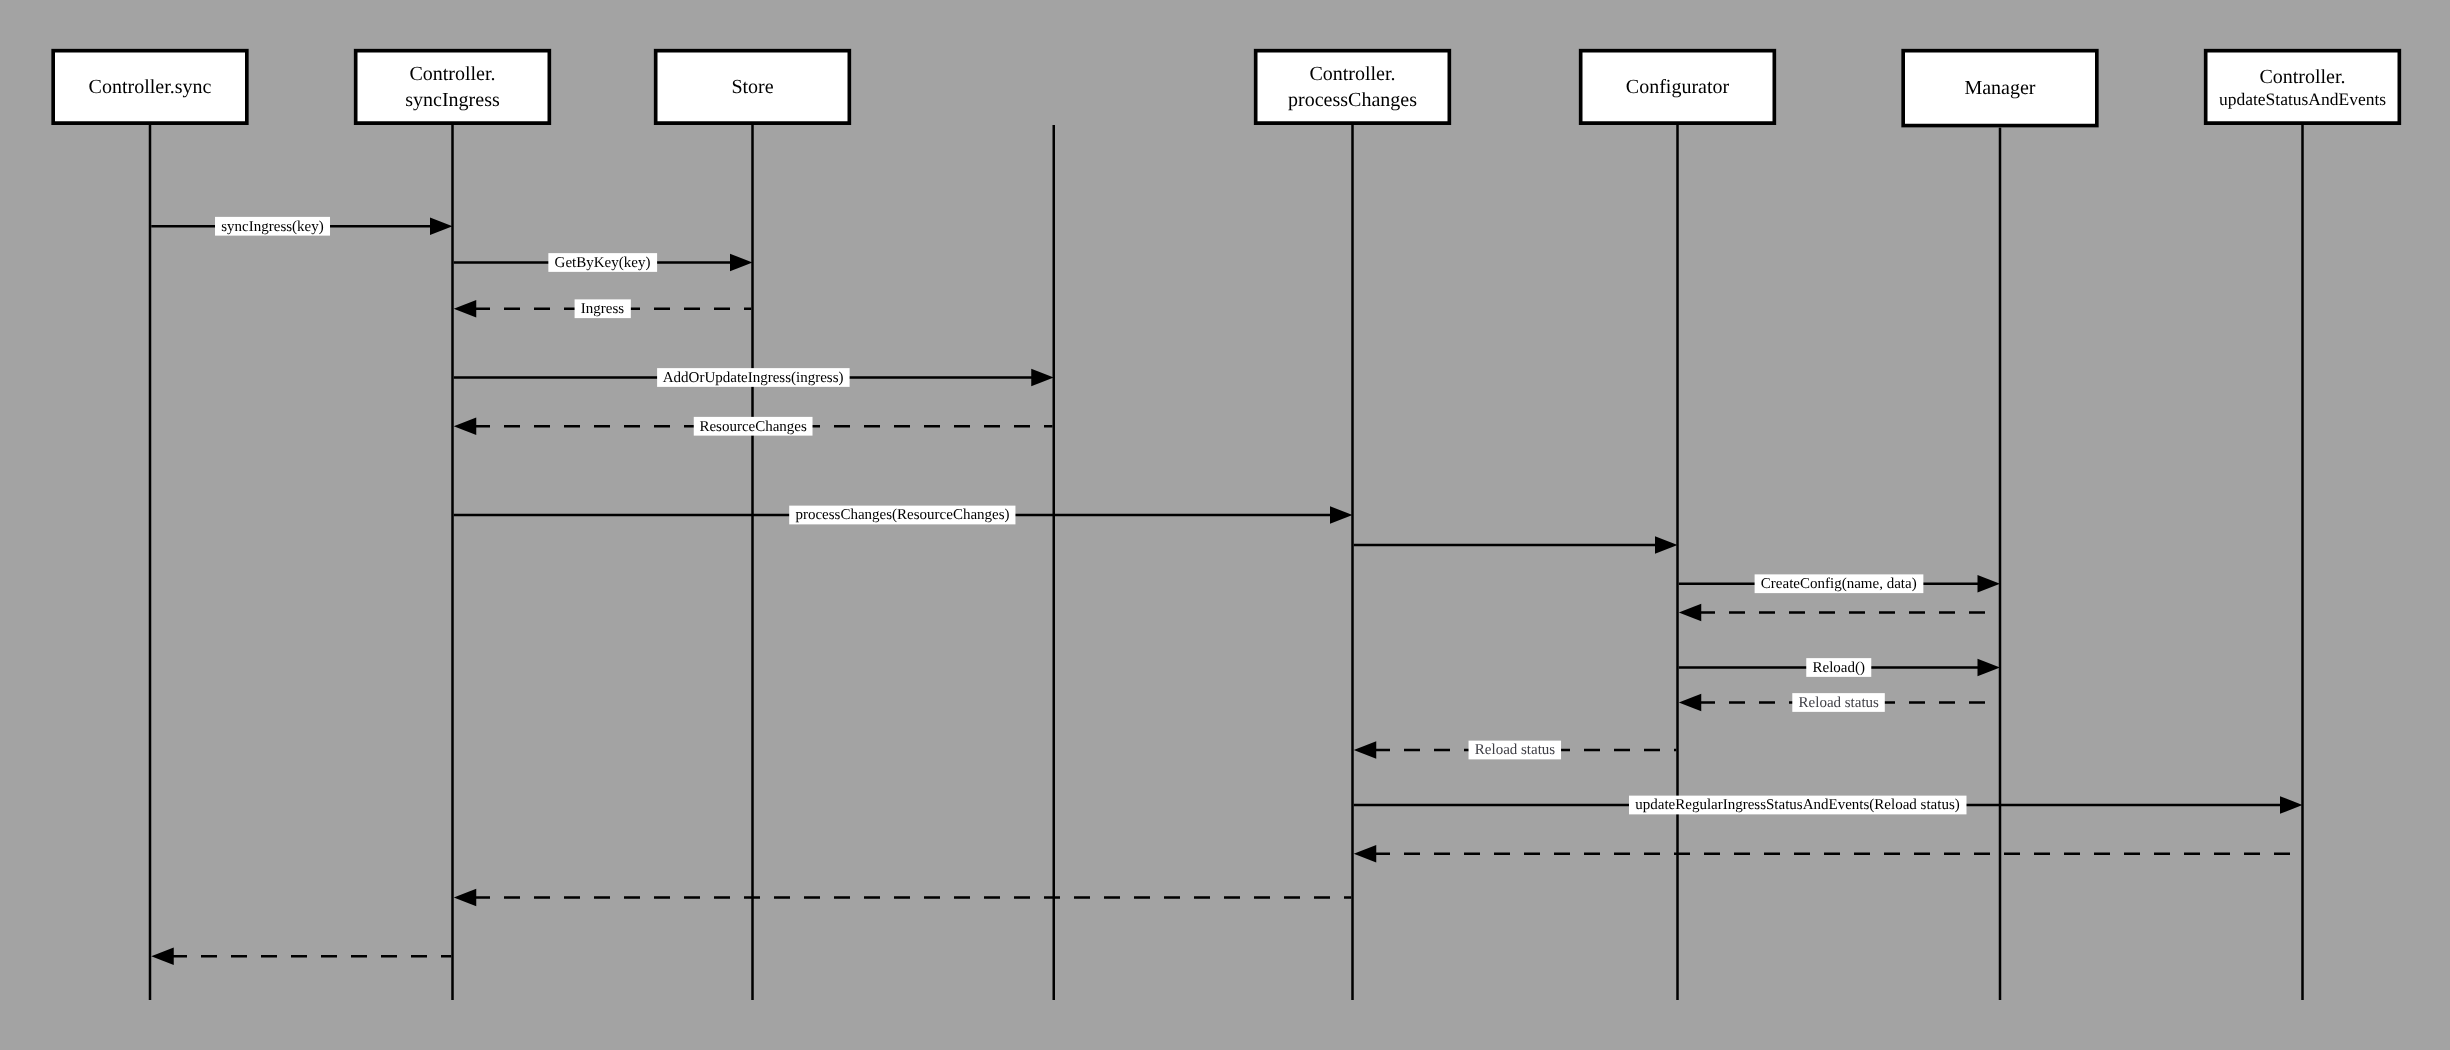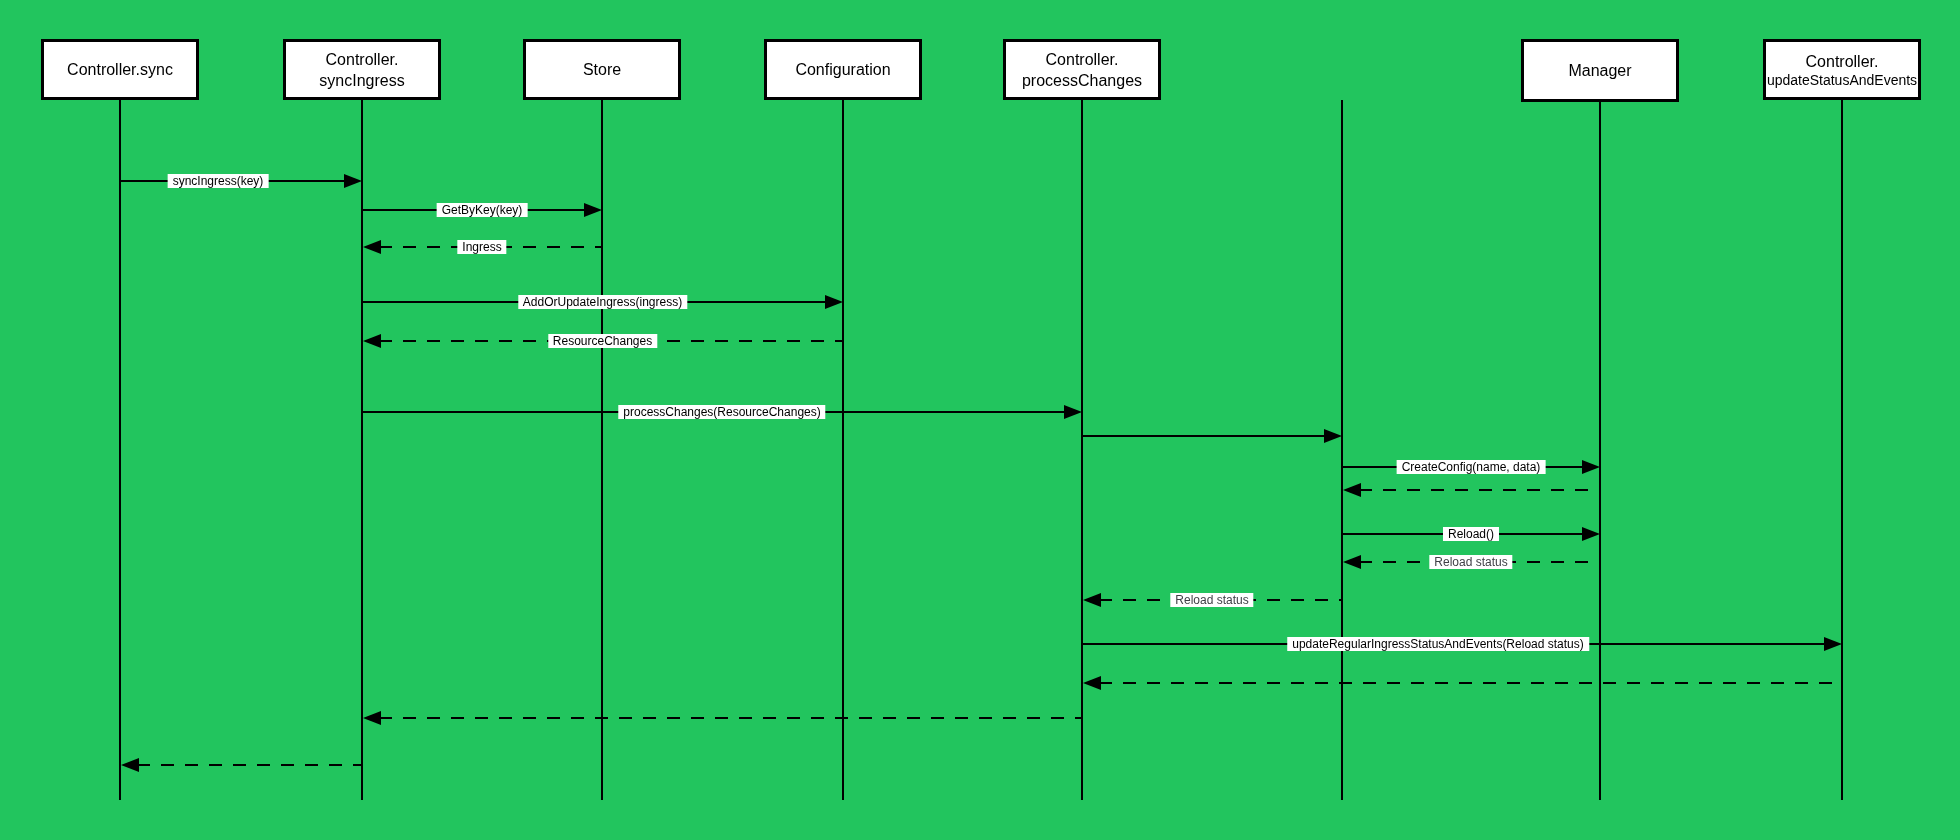--- a/index.html
+++ b/index.html
@@ -4,23 +4,23 @@
 <style>
   html, body {
     margin: 0;
     padding: 0;
     background: #ffffff;
   }
   #stage {
     position: relative;
     width: 1960px;
     height: 840px;
-    background: #22c55e;
+    background: #a3a3a3;
     overflow: hidden;
-    font-family: Liberation Sans, sans-serif;
+    font-family: Liberation Serif, serif;
   }
   .actor-box {
     position: absolute;
     box-sizing: border-box;
     border: 3px solid #000000;
     background: #ffffff;
     display: flex;
     flex-direction: column;
     align-items: center;
     justify-content: center;
@@ -87,26 +87,26 @@
     <div class="actor-box" style="left: 41px; top: 39px; width: 158px; height: 61px;">
       <div class="actor-line">Controller.sync</div>
     </div>
     <div class="actor-box" style="left: 283px; top: 39px; width: 158px; height: 61px;">
       <div class="actor-line">Controller.</div>
       <div class="actor-line">syncIngress</div>
     </div>
     <div class="actor-box" style="left: 523px; top: 39px; width: 158px; height: 61px;">
       <div class="actor-line">Store</div>
     </div>
-    <div class="actor-box" style="left: 764px; top: 39px; width: 158px; height: 61px;">
-      <div class="actor-line">Configuration</div>
-    </div>
     <div class="actor-box" style="left: 1003px; top: 39px; width: 158px; height: 61px;">
       <div class="actor-line">Controller.</div>
       <div class="actor-line">processChanges</div>
+    </div>
+    <div class="actor-box" style="left: 1263px; top: 39px; width: 158px; height: 61px;">
+      <div class="actor-line">Configurator</div>
     </div>
     <div class="actor-box" style="left: 1521px; top: 39px; width: 158px; height: 63px;">
       <div class="actor-line">Manager</div>
     </div>
     <div class="actor-box" style="left: 1763px; top: 39px; width: 158px; height: 61px;">
       <div class="actor-line">Controller.</div>
       <div class="actor-line small">updateStatusAndEvents</div>
     </div>
     <div class="msg-line solid" style="top: 180px; left: 121px; width: 224px;"></div>
     <div class="arrowhead right" style="top: 174px; left: 344px;"></div>

